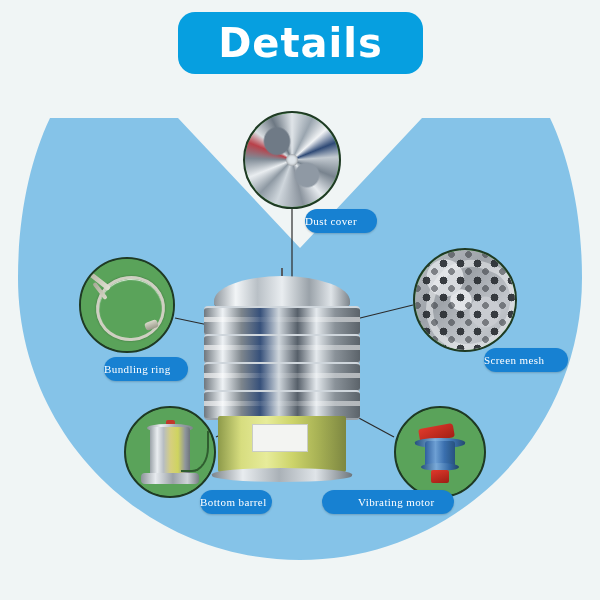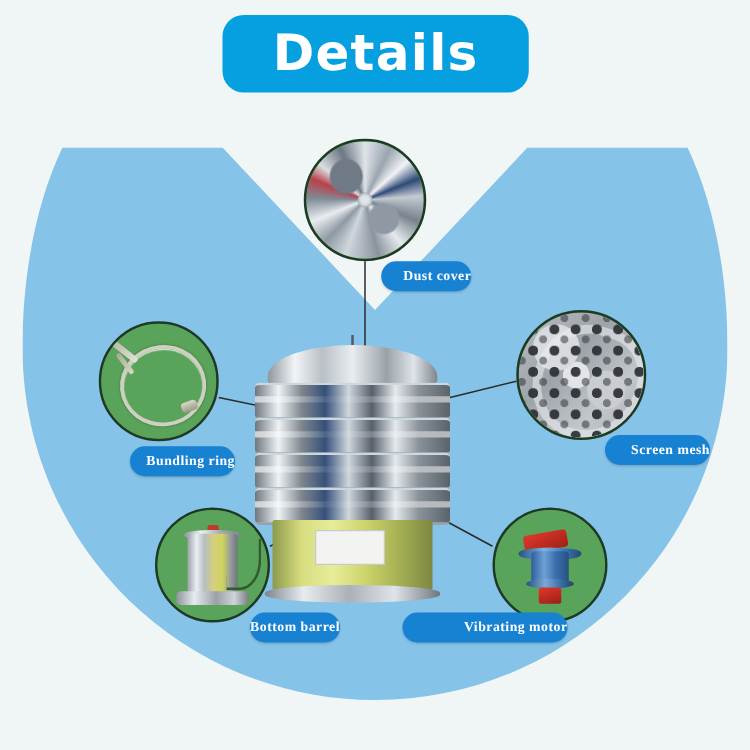--- a/index.html
+++ b/index.html
@@ -170,23 +170,23 @@
     border-radius:2px;
   }
 
   
   .pill{
     position:absolute;
     background:#1781d2;
     color:#ffffff;
     border-radius:16px;
     font-family:"Liberation Serif", serif;
-    font-size:11px;font-weight:bold;
+    font-size:11px;font-weight:normal;
     letter-spacing:.4px;
-    display:flex;align-items:center;justify-content:flex-end;
+    display:flex;align-items:center;justify-content:flex-start;
     white-space:nowrap;
     height:24px;
     box-shadow:0 1px 2px rgba(0,0,0,.18);
   }
 
   
   .machine{position:absolute;left:196px;top:268px;width:172px;height:222px;}
   .mach-lid{
     position:absolute;left:18px;top:8px;width:136px;height:34px;
     background:linear-gradient(90deg,#8d959c 0%,#f2f5f7 16%,#b9c0c6 32%,

